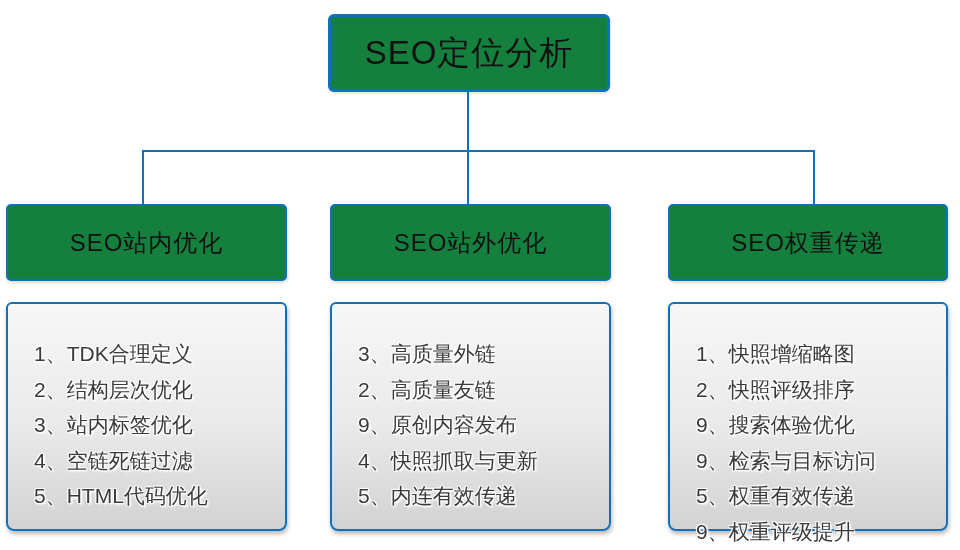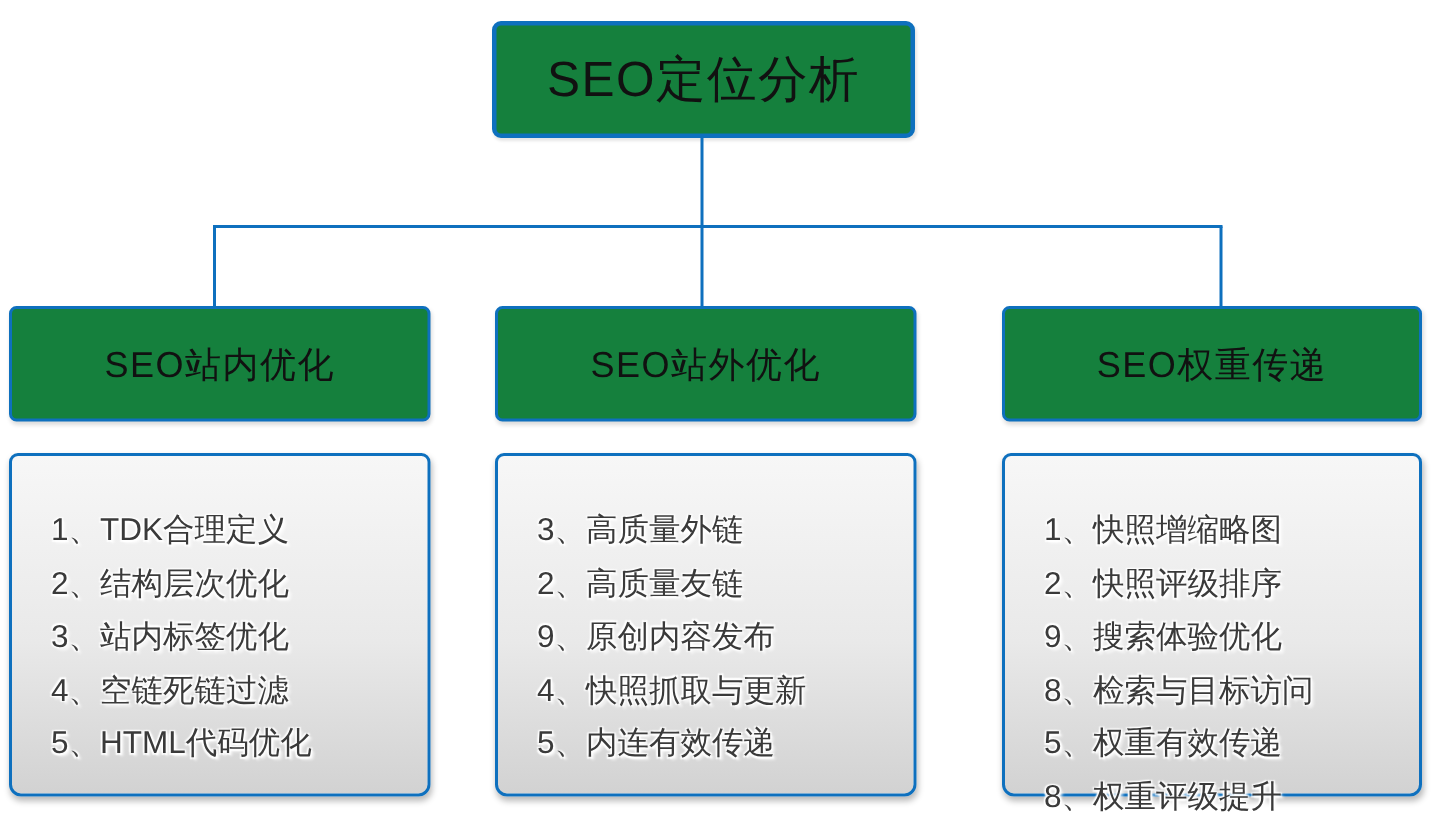--- a/index.html
+++ b/index.html
@@ -99,18 +99,18 @@
     <div class="li">5、内连有效传递</div>
   </div>
 
   <div class="node branch-header col3">
     <span>SEO权重传递</span>
   </div>
   <div class="branch-list col3">
     <div class="li">1、快照增缩略图</div>
     <div class="li">2、快照评级排序</div>
     <div class="li">9、搜索体验优化</div>
-    <div class="li">8、检索与目标访问</div>
+    <div class="li">9、检索与目标访问</div>
     <div class="li">5、权重有效传递</div>
-    <div class="li">8、权重评级提升</div>
+    <div class="li">9、权重评级提升</div>
   </div>
 
 </div>
 
 </body></html>

